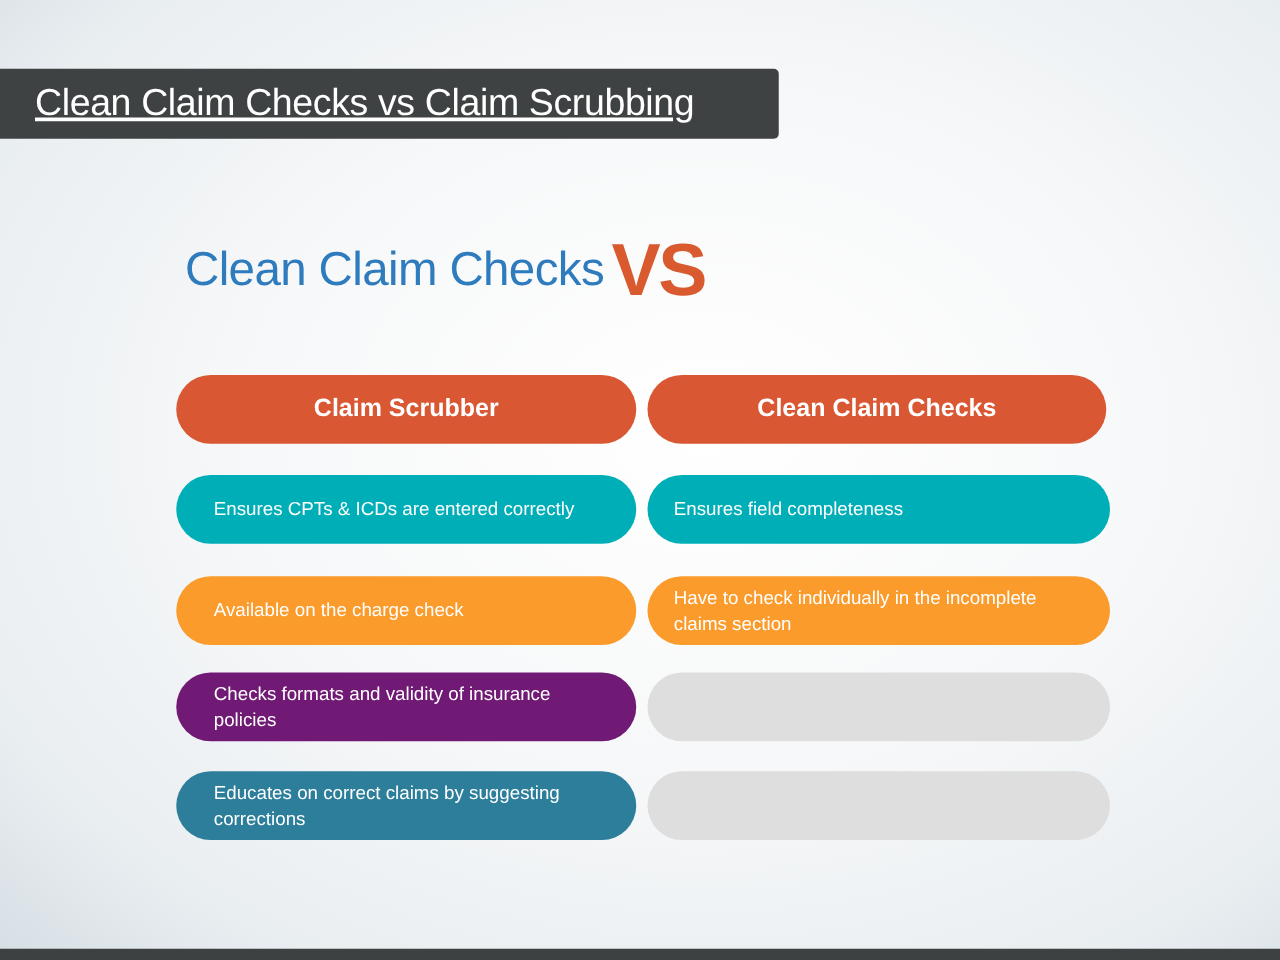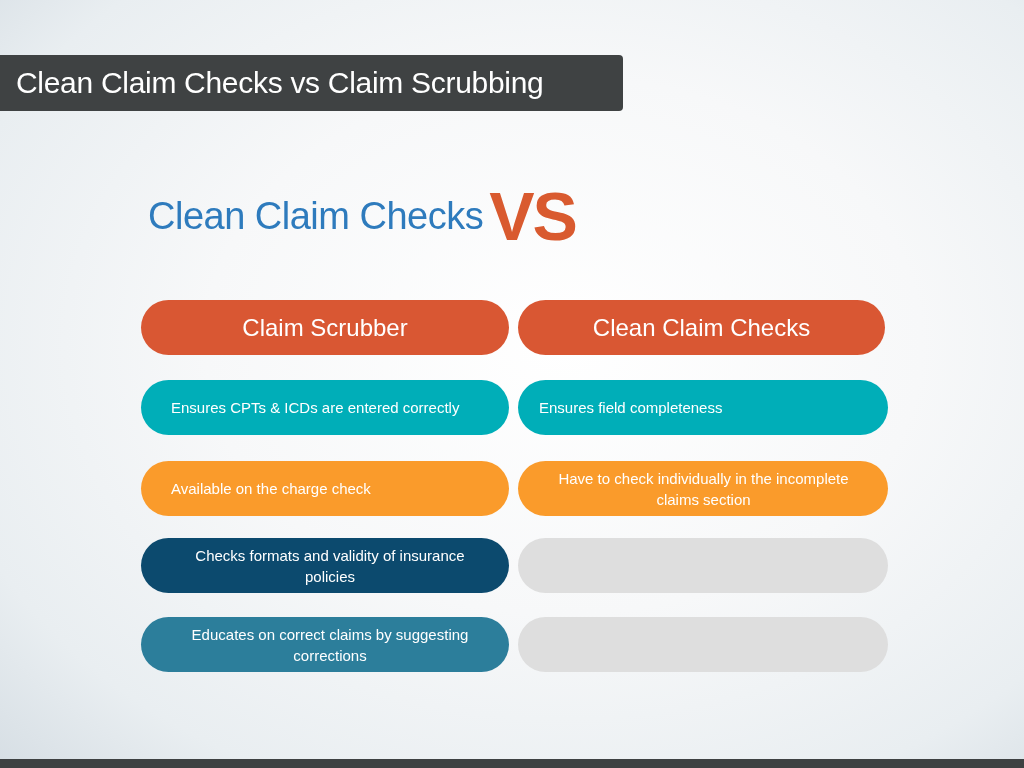--- a/index.html
+++ b/index.html
@@ -1,32 +1,32 @@
 <!DOCTYPE html>
 <html><head>
 <meta charset="utf-8">
 <style>
   html,body{margin:0;padding:0;}
   body{width:1024px;height:768px;position:relative;overflow:hidden;
     font-family:"Liberation Sans",sans-serif;
     background:radial-gradient(ellipse at 55% 45%, #ffffff 0%, #f7f8f9 45%, #e9eef1 80%, #d6dee4 100%);}
   .titlebar{position:absolute;left:0;top:55px;width:623px;height:56px;background:#3f4243;
-    border-radius:0 4px 4px 0;color:#fff;font-size:30px;line-height:56px;padding-left:16px;box-sizing:border-box;letter-spacing:-0.3px;}
+    border-radius:0 4px 4px 0;color:#fff;font-size:30px;line-height:56px;padding-left:28px;box-sizing:border-box;letter-spacing:-0.3px;text-decoration:underline;}
   .heading{position:absolute;left:148px;top:186px;width:740px;height:60px;display:flex;align-items:center;white-space:nowrap;}
   .heading .h{color:#2e7bbd;font-size:38px;letter-spacing:-0.5px;}
-  .heading .vs{color:#d95a2f;font-size:68px;font-weight:bold;margin:0 6px;letter-spacing:-2px;}
+  .heading .vs{color:#d95a2f;font-size:59px;font-weight:bold;margin:0 6px;letter-spacing:-2px;}
   .pill{position:absolute;height:55px;border-radius:28px;color:#fff;box-sizing:border-box;display:flex;align-items:center;}
-  .pill.header{justify-content:center;font-size:24px;background:#d95733;}
-  .pill .t{font-size:15px;line-height:21px;padding-left:30px;padding-right:20px;text-align:center;}
+  .pill.header{justify-content:center;font-size:20px;background:#d95733;font-weight:bold;}
+  .pill .t{font-size:15px;line-height:21px;padding-left:30px;padding-right:20px;}
   .c-left{left:141px;width:368px;}
   .c-right{left:518px;width:370px;}
   .c-right .t{padding-left:21px;}
   .teal{background:#00aeb8;}
   .orange{background:#fa9b2b;}
-  .green{background:#0c4a6e;}
+  .green{background:#701a75;}
   .blue{background:#2c7e9b;}
   .gray{background:#dedede;}
   .footer{position:absolute;left:0;bottom:0;width:1024px;height:9px;background:#3e4142;}
 </style>
 </head>
 <body>
 
 <div class="titlebar">Clean Claim Checks vs Claim Scrubbing</div>
 
 <div class="heading">

